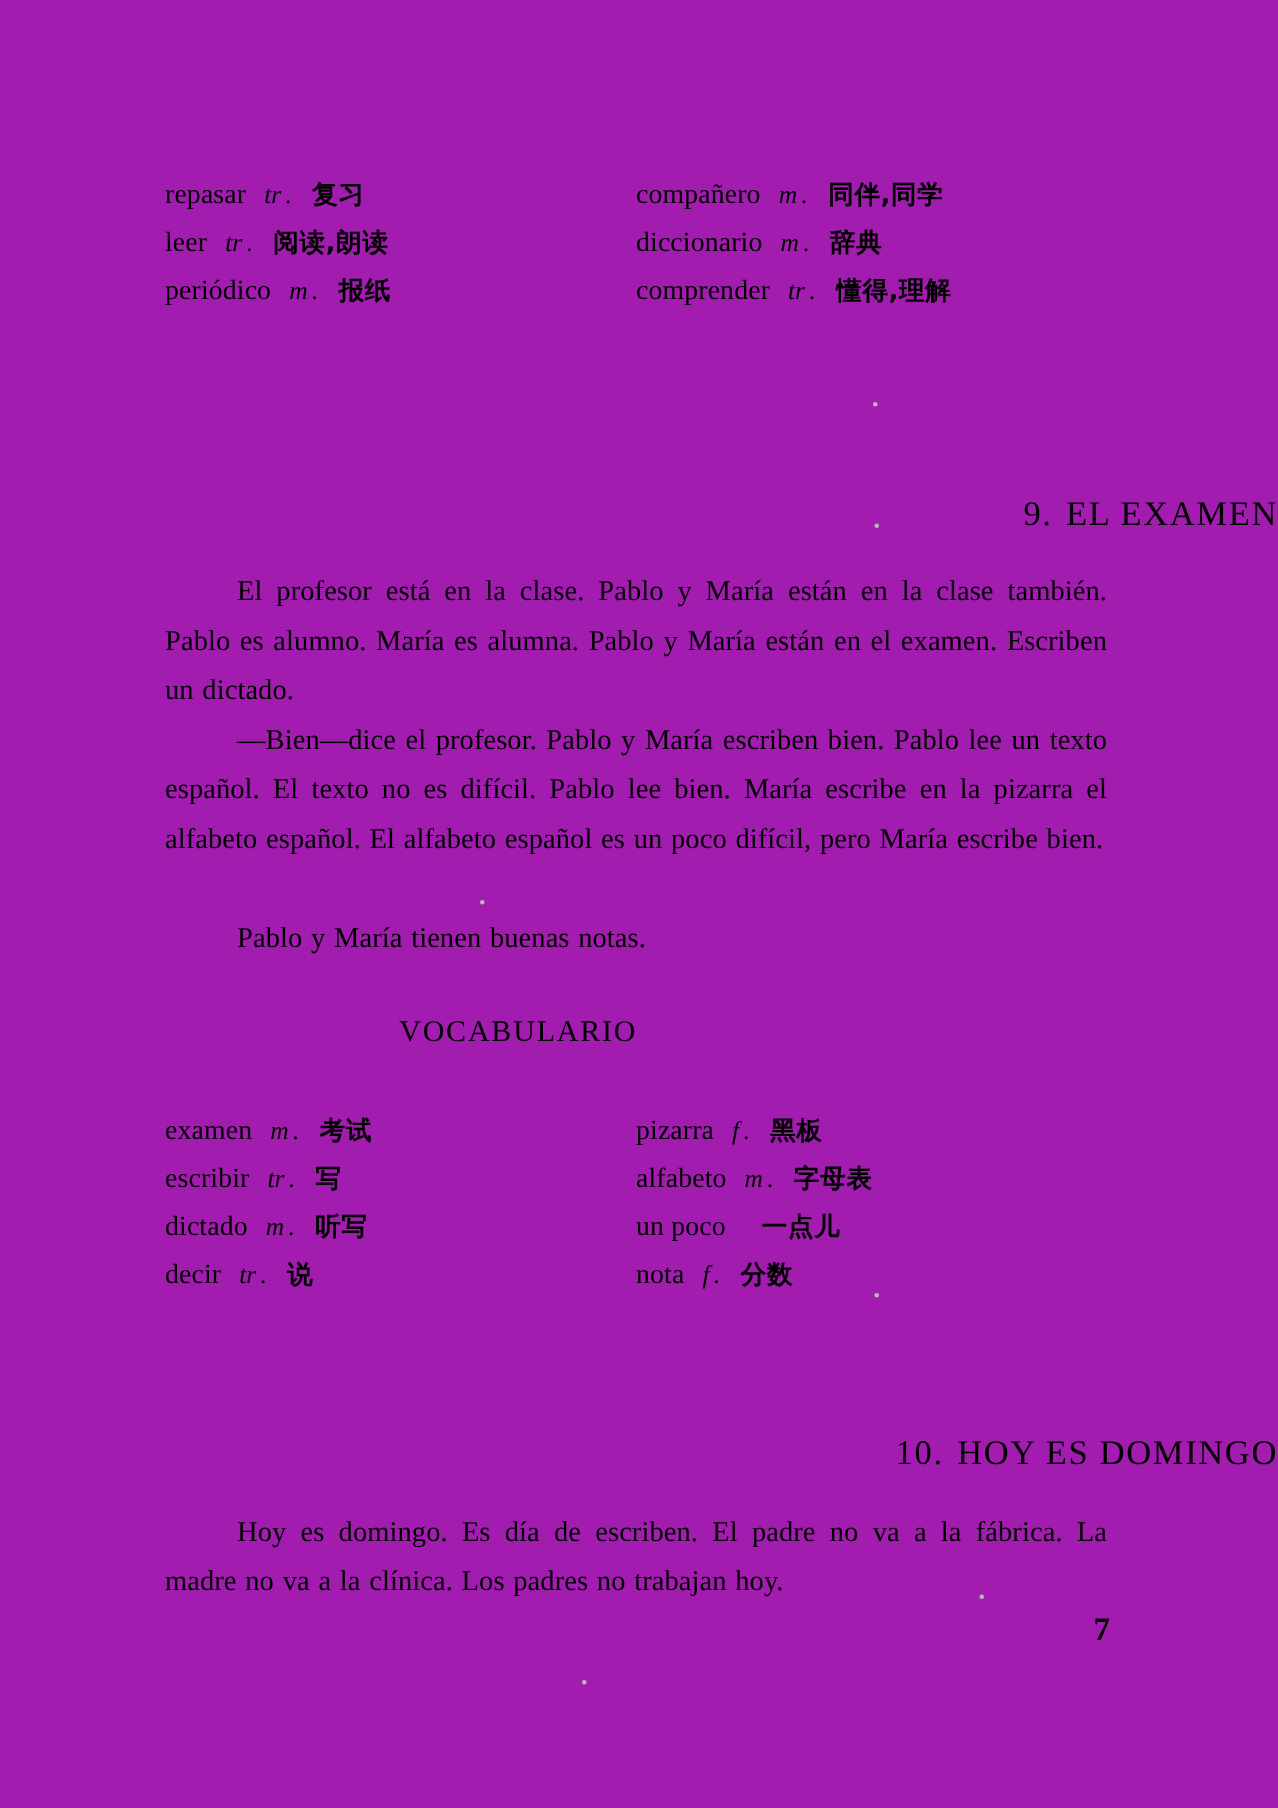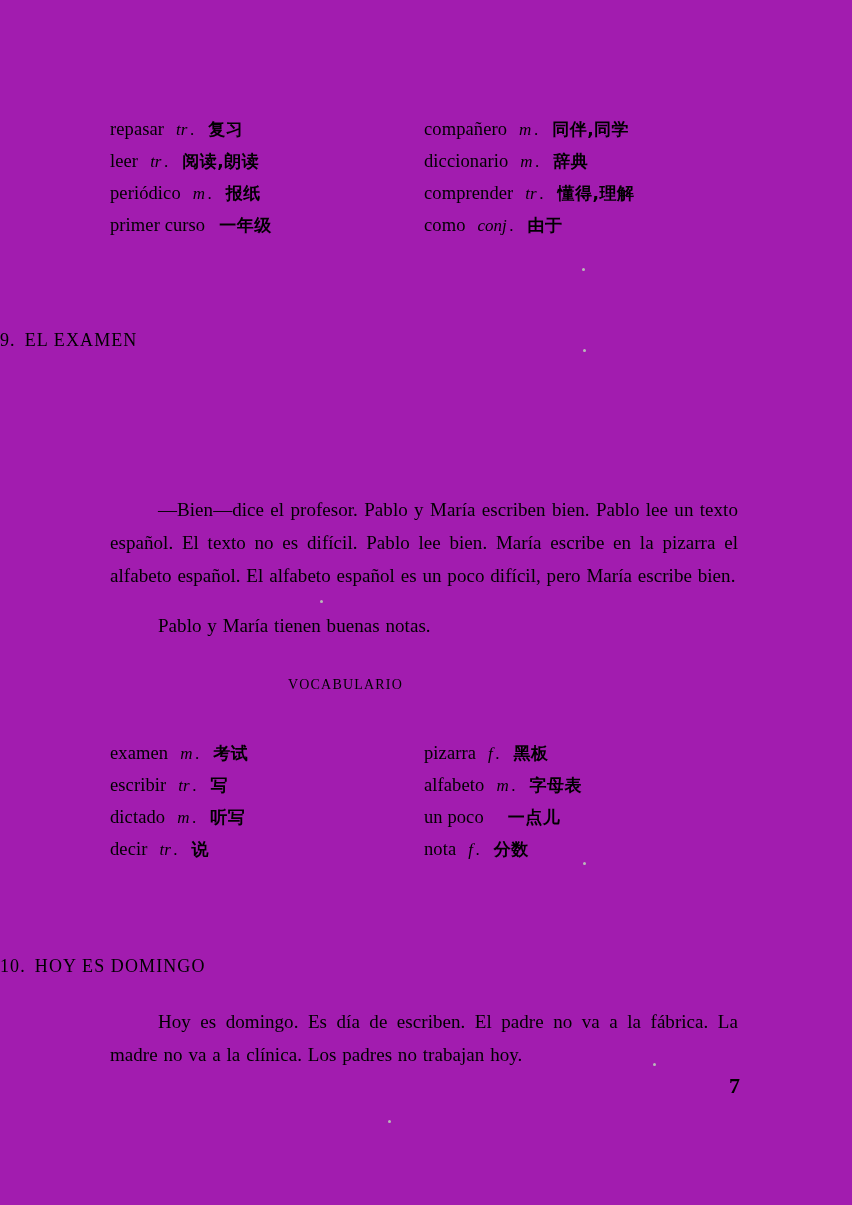--- a/index.html
+++ b/index.html
@@ -62,37 +62,37 @@
     font-size: 17px;
     font-weight: 700;
     margin-left: 14px;
     letter-spacing: 0.5px;
   }
 
   
   .section-title {
     position: absolute;
     width: 852px;
-    text-align: left;
-    font-size: 18px;
+    text-align: right;
+    font-size: 23px;
     letter-spacing: 1.1px;
     font-weight: 400;
   }
   .section-title .num::after {
     content: ".";
   }
   .section-title .num {
     margin-right: 9px;
   }
 
   .vocab-heading {
     position: absolute;
     width: 691px;
     text-align: center;
-    font-size: 14px;
+    font-size: 20px;
     letter-spacing: 1.2px;
   }
 
   
   .para {
     position: absolute;
     left: 110px;
     width: 628px;
     font-size: 19px;
     line-height: 33px;
@@ -161,40 +161,30 @@
         <span class="v-pos dotted">m</span>
         <span class="v-gloss">报纸</span>
       </div>
       <div class="vocab-cell right">
         <span class="v-term">comprender</span>
         <span class="v-pos dotted">tr</span>
         <span class="v-gloss">懂得,理解</span>
       </div>
     </div>
 
-    <div class="vocab-row">
-      <div class="vocab-cell left">
-        <span class="v-term">primer curso</span>
-        <span class="v-gloss">一年级</span>
-      </div>
-      <div class="vocab-cell right">
-        <span class="v-term">como</span>
-        <span class="v-pos dotted">conj</span>
-        <span class="v-gloss">由于</span>
-      </div>
-    </div>
 
   </div>
 
   <div class="section-title" style="top:330px;">
     <span class="num">9</span><span>EL EXAMEN</span>
   </div>
 
-
-  <div class="para" style="top:477px;margin-top:16px;">—Bien—dice el profesor. Pablo y María escriben bien. Pablo lee un texto español. El texto no es difícil. Pablo lee bien. María escribe en la pizarra el alfabeto español. El alfabeto español es un poco difícil, pero María escribe bien.</div>
+  <div class="para" style="top:378px;">El profesor está en la clase. Pablo y María están en la clase también. Pablo es alumno. María es alumna. Pablo y María están en el examen. Escriben un dictado.</div>
+
+  <div class="para" style="top:477px;">—Bien—dice el profesor. Pablo y María escriben bien. Pablo lee un texto español. El texto no es difícil. Pablo lee bien. María escribe en la pizarra el alfabeto español. El alfabeto español es un poco difícil, pero María escribe bien.</div>
 
   <div class="para" style="top:609px;">Pablo y María tienen buenas notas.</div>
 
   <div class="vocab-heading" style="top:677px;">VOCABULARIO</div>
 
   <div class="vocab" style="top:742px;">
 
     <div class="vocab-row">
       <div class="vocab-cell left">
         <span class="v-term">examen</span>

